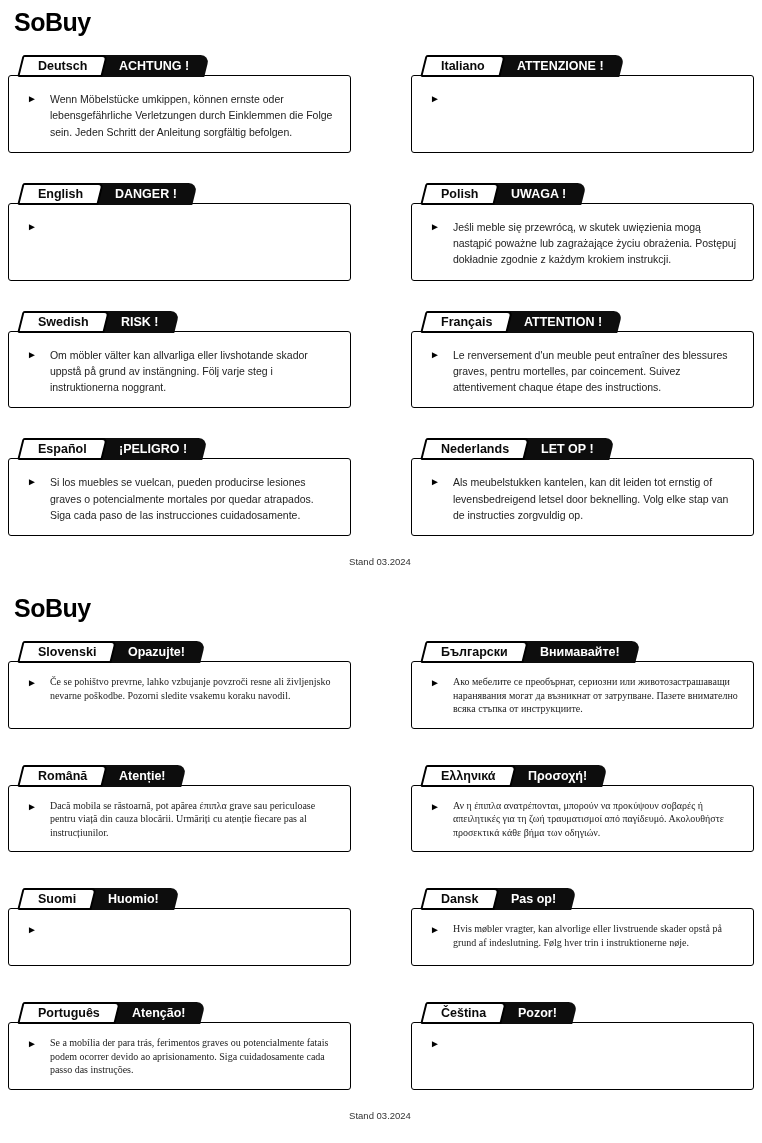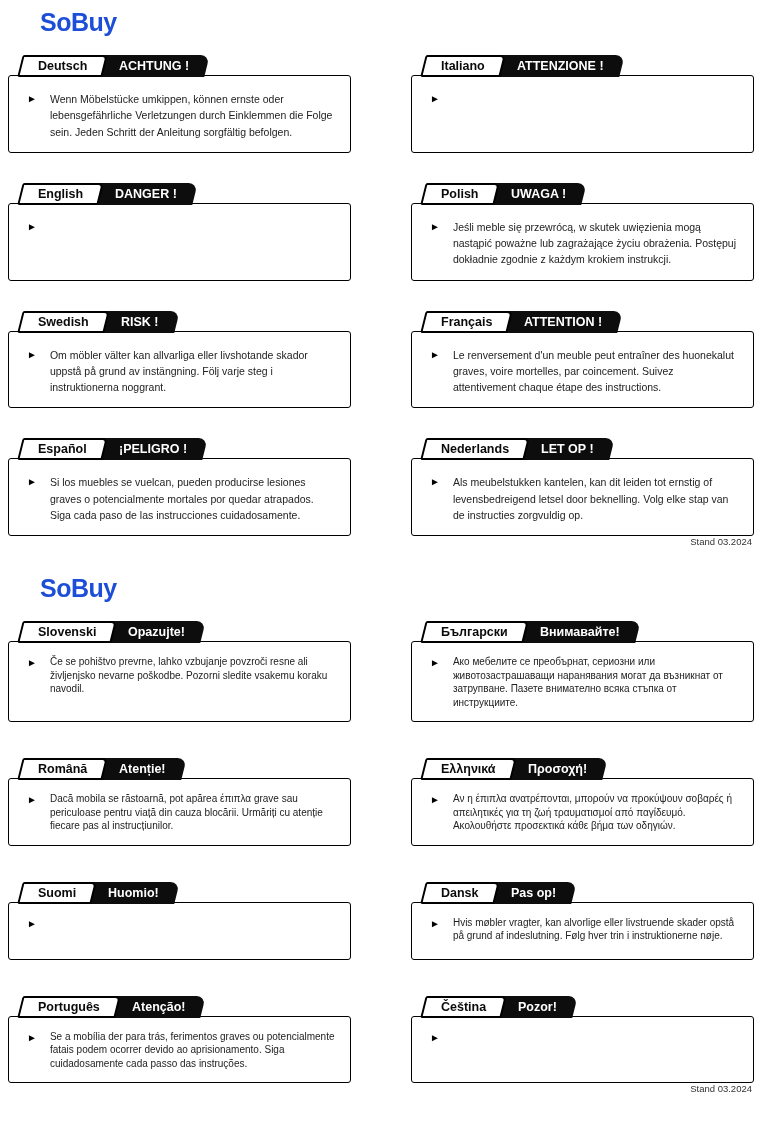--- a/index.html
+++ b/index.html
@@ -6,21 +6,21 @@
   html,body { background:#fff; }
   body {
     width:762px; min-height:1143px; margin:0 auto;
     font-family:"Liberation Sans", sans-serif;
     color:#1c1c1c;
   }
   .section { padding:8px 8px 0 8px; }
   .section + .section { margin-top:16px; }
   .logo {
     font-size:25px; font-weight:800; letter-spacing:-0.5px;
-    color:#1d4ed8; padding-left:6px;margin-left:26px;
+    color:#000000; padding-left:6px;
   }
   .grid {
     display:grid; grid-template-columns:1fr 1fr;
     column-gap:60px; row-gap:30px; margin-top:18px;
   }
   .block { display:flex; flex-direction:column; }
   .tabs { display:flex; align-items:stretch; height:22px; margin-left:12px; position:relative; z-index:2; }
   .tab-lang {
     background:#fff; border:2px solid #000; border-radius:2px 5px 0 2px;
     transform:skewX(-14deg); padding:0 16px;
@@ -35,26 +35,26 @@
   }
   .tab-lang > span, .tab-title > span { transform:skewX(14deg); display:inline-block; }
   .box {
     flex:1; border:1.5px solid #000; border-radius:3px;
     margin-top:-2px; padding:15px 14px 12px 18px;
     display:flex; align-items:flex-start; gap:13px;
     min-height:70px; background:#fff; position:relative; z-index:1;
   }
   .bullet { font-size:10px; line-height:1; margin-top:3px; color:#000; flex:0 0 auto; }
   .text { font-size:10.5px; line-height:1.55; color:#222; max-width:300px; }
-  .compact .text { font-size:10px; line-height:1.35; max-width:295px; }
+  .compact .text { font-size:10px; line-height:1.35; max-width:295px;font-family:Liberation Serif, serif; }
   .compact .box { min-height:58px; padding-top:13px; }
   .compact .grid { row-gap:36px; }
   .footer {
-    text-align:right; font-size:9.5px; color:#333;
-    padding-right:2px; height:14px;
+    text-align:center; font-size:9.5px; color:#333;
+    margin-top:20px; padding-right:2px; height:14px;
   }
 </style>
 </head>
 <body>
 
 <div class="section">
   <div class="logo">SoBuy</div>
 
   <div class="grid">
 
@@ -135,21 +135,21 @@
       <div class="tabs">
         <div class="tab-lang">
             <span>Français</span>
           </div>
         <div class="tab-title">
             <span>ATTENTION !</span>
           </div>
       </div>
       <div class="box">
         <span class="bullet">►</span>
-        <p class="text">Le renversement d'un meuble peut entraîner des huonekalut graves, voire mortelles, par coincement. Suivez attentivement chaque étape des instructions.</p>
+        <p class="text">Le renversement d'un meuble peut entraîner des blessures graves, pentru mortelles, par coincement. Suivez attentivement chaque étape des instructions.</p>
       </div>
     </div>
 
     <div class="block">
       <div class="tabs">
         <div class="tab-lang">
             <span>Español</span>
           </div>
         <div class="tab-title">
             <span>¡PELIGRO !</span>

